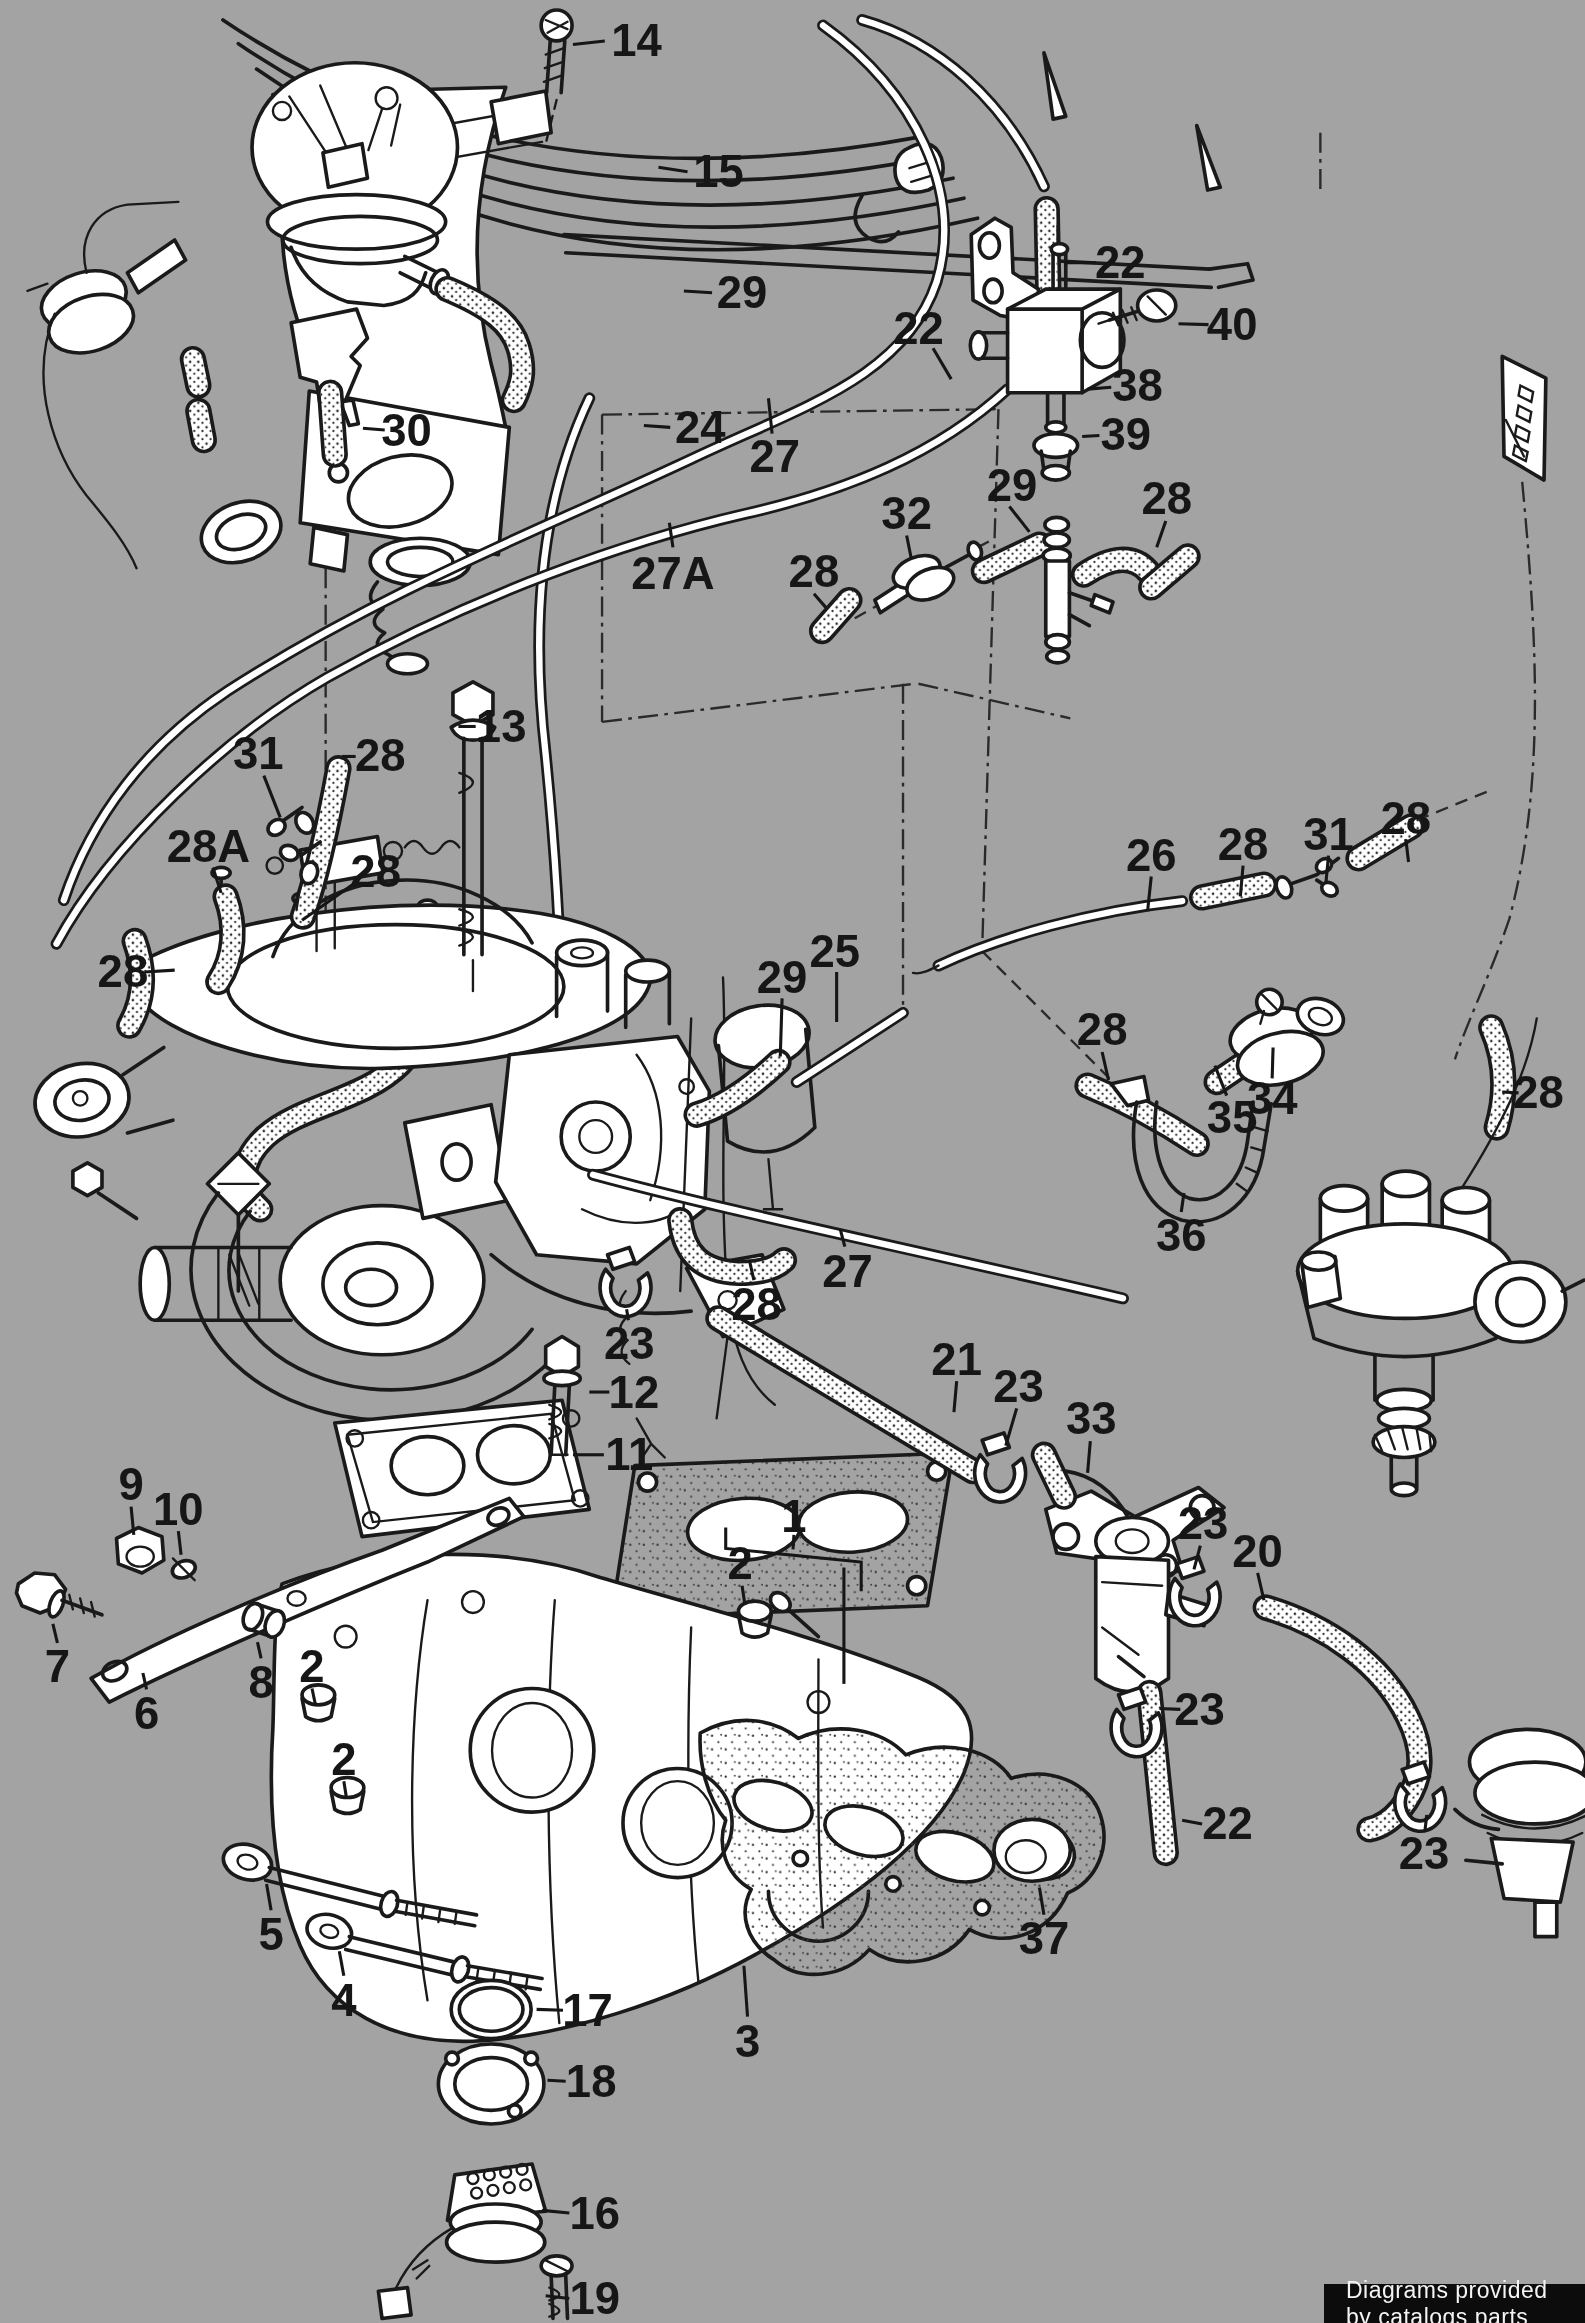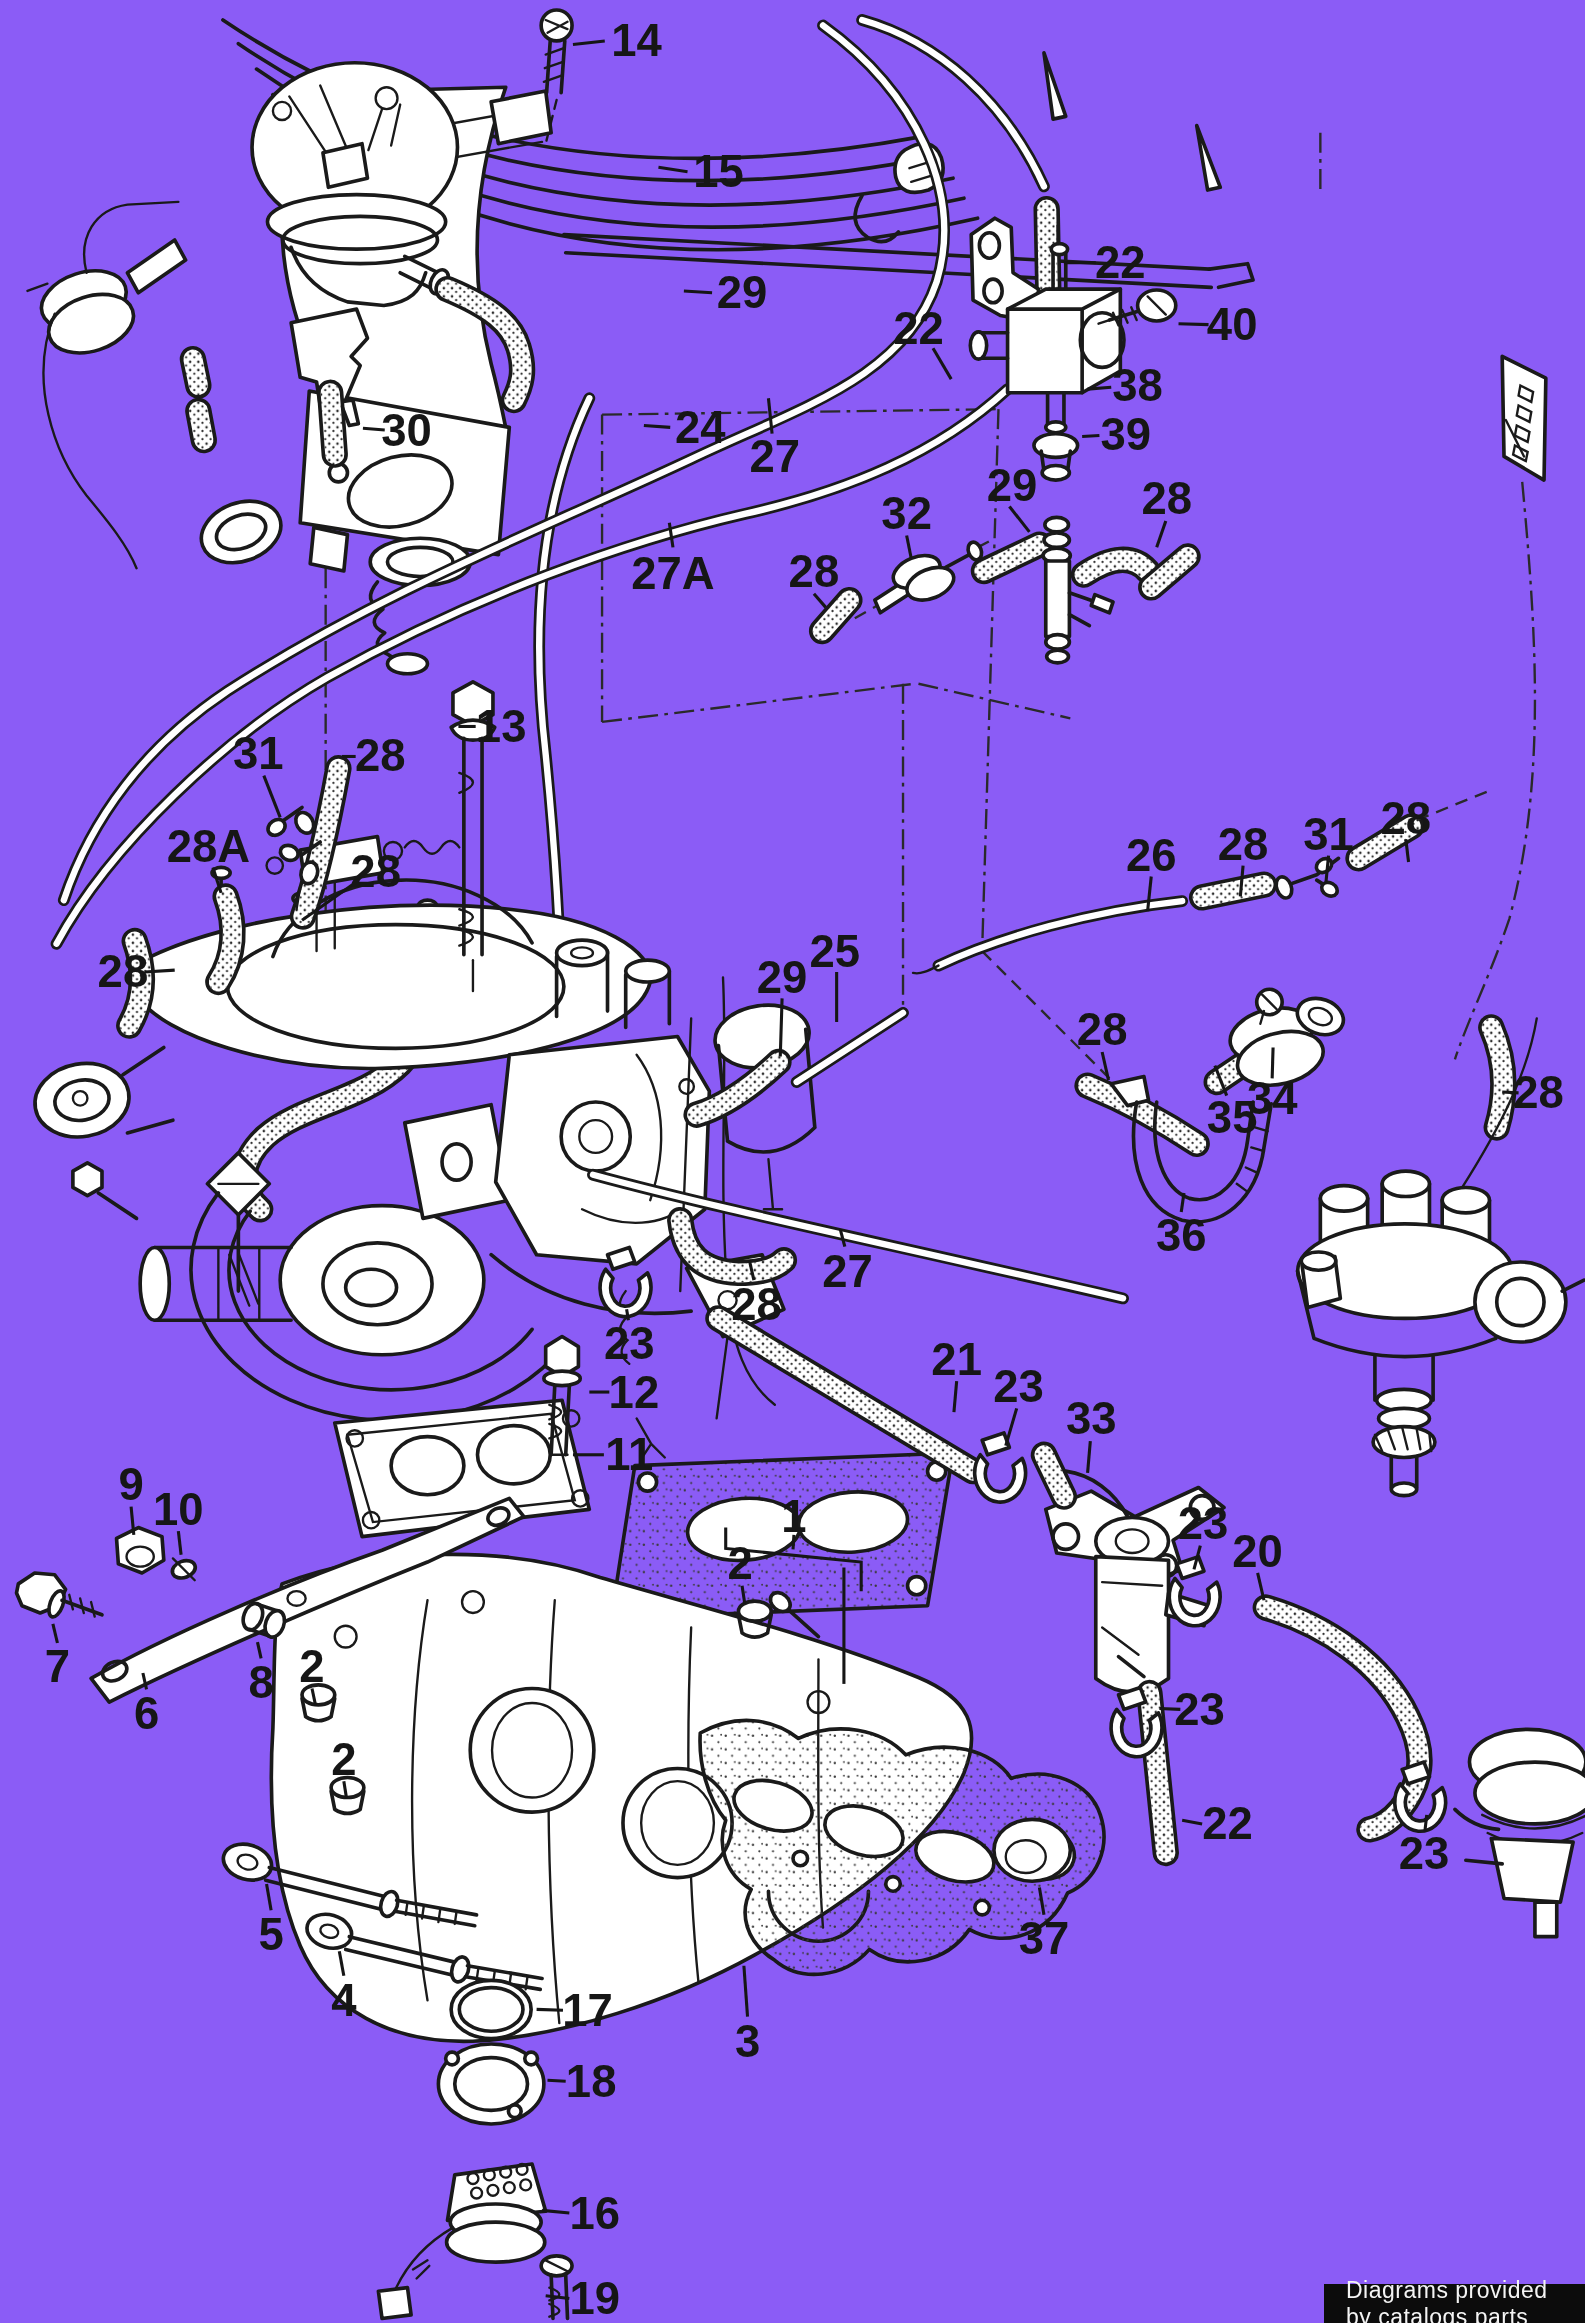--- a/index.html
+++ b/index.html
@@ -1,16 +1,16 @@
 <!DOCTYPE html>
 <html style="font-size:14.5px"><head>
 <meta charset="utf-8">
 <style>
   html,body{margin:0;padding:0;background:#e8e8e8;}
-  .stage{position:relative;width:1586px;height:2324px;background:#8b5cf6;overflow:hidden;
+  .stage{position:relative;width:1586px;height:2324px;background:#a3a3a3;overflow:hidden;
          font-family:"Liberation Sans",sans-serif;}
   svg{position:absolute;left:0;top:0;}
   .ln{stroke:#1a1a1a;stroke-width:4;fill:none;stroke-linecap:round;stroke-linejoin:round}
   .ln2{stroke:#1a1a1a;stroke-width:2.6;fill:none;stroke-linecap:round}
   .fw{stroke:#1a1a1a;stroke-width:4;fill:#ffffff;stroke-linejoin:round}
   .fs{stroke:#1a1a1a;stroke-width:4;fill:url(#stip2);stroke-linejoin:round}
   .cl{stroke:#2a2a2a;stroke-width:2.6;fill:none;stroke-dasharray:22 7 4 7}
   .dsh{stroke:#2a2a2a;stroke-width:2.6;fill:none;stroke-dasharray:14 9}
   .to{stroke:#1a1a1a;stroke-width:29;fill:none;stroke-linecap:round}
   .ti{stroke:#ffffff;stroke-width:21;fill:none;stroke-linecap:round}

